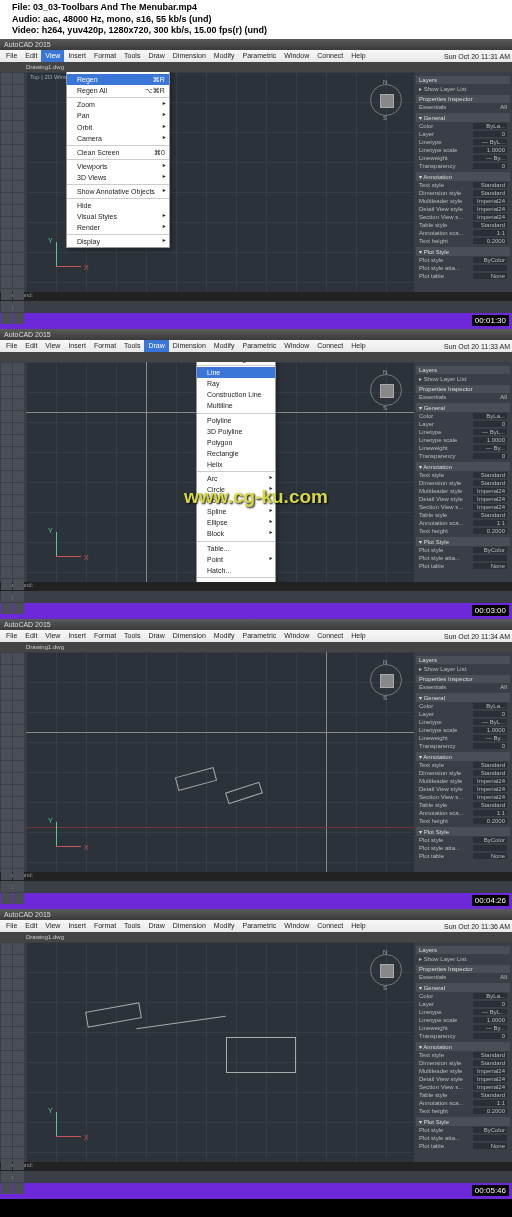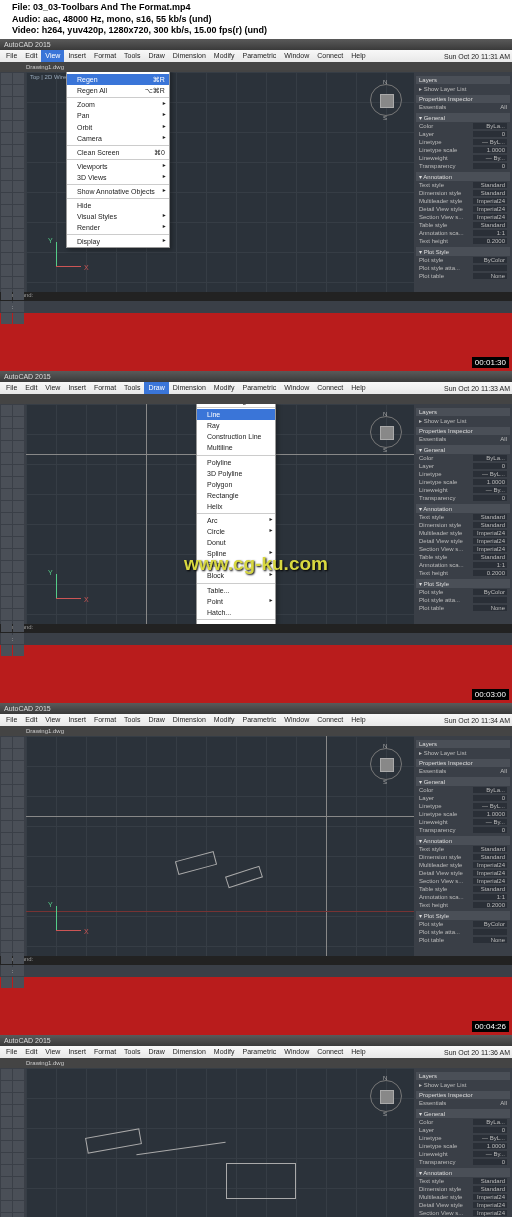--- a/index.html
+++ b/index.html
@@ -1,19 +1,19 @@
 <!DOCTYPE html>
 <html><head>
 <meta charset="utf-8">
 <style>
 * { margin:0; padding:0; box-sizing:border-box; font-family:"Lucida Grande",Arial,sans-serif; }
 body { background:#000; width:512px; color:#ccc; font-size:7px; }
 .infobox { background:#fff; color:#000; padding:2px 4px; font-size:9px; line-height:1.3; font-weight:bold; }
 .infobox span.k { color:#000;padding-left:8px; }
-.frame { position:relative; width:512px; height:332px; background:#b91c1c; overflow:hidden; }
+.frame { position:relative; width:512px; height:290px; background:#6d28d9; overflow:hidden; }
 .titlebar { background:linear-gradient(#5a5a5a,#3a3a3a); height:11px; display:flex; align-items:center; padding:0 4px; color:#ddd; font-size:7px; }
 .menubar { background:linear-gradient(#f8f8f8,#e8e8e8); height:12px; display:flex; align-items:center; padding:0 2px; color:#222; font-size:7px; gap:0; }
 .menubar .mi { padding:0 4px; line-height:12px; }
 .menubar .mi.open { background:#3a75d8; color:#fff; }
 .menubar .right { margin-left:auto; display:flex; gap:4px; align-items:center; }
 .tabstrip { background:#444; height:10px; display:flex; align-items:center; padding:0 20px; font-size:6px; color:#ccc; }
 .tabstrip .tab { padding:0 6px; }
 .canvas { position:relative; background:#2b323a; height:220px; display:flex; }
 .tool-l { width:26px; background:#3a3f47; display:flex; flex-wrap:wrap; align-content:flex-start; gap:1px; padding:1px; }
 .tool-l .ti { width:11px; height:11px; background:#4a4f57; }
@@ -44,21 +44,21 @@
 .ts { position:absolute; right:3px; bottom:3px; background:#000; color:#fff; font-size:8px; padding:1px 3px; z-index:20; }
 .wm { position:absolute; left:50%; top:58%; transform:translate(-50%,-50%); color:#d8d840; font-size:19px; font-weight:bold; z-index:15; text-shadow:1px 1px 2px #000; white-space:nowrap; }
 .cross-h { position:absolute; left:0; right:0; height:1px; background:#888; }
 .cross-v { position:absolute; top:0; bottom:0; width:1px; background:#888; }
 .shape { position:absolute; border:1px solid #aaa; }
 </style>
 </head>
 <body>
 
 <div class="infobox">
-  <div><span class="k">File:</span> <span>03_03-Toolbars And The Format.mp4</span></div>
+  <div><span class="k">File:</span> <span>03_03-Toolbars And The Menubar.mp4</span></div>
   <div><span class="k">Audio:</span> <span>aac, 48000 Hz, mono, s16, 55 kb/s (und)</span></div>
   <div><span class="k">Video:</span> <span>h264, yuv420p, 1280x720, 300 kb/s, 15.00 fps(r) (und)</span></div>
 </div>
 
 <div class="frame">
   <div class="titlebar">
       <span>AutoCAD 2015</span>
     </div>
   <div class="menubar">
     <span class="mi">File</span>

